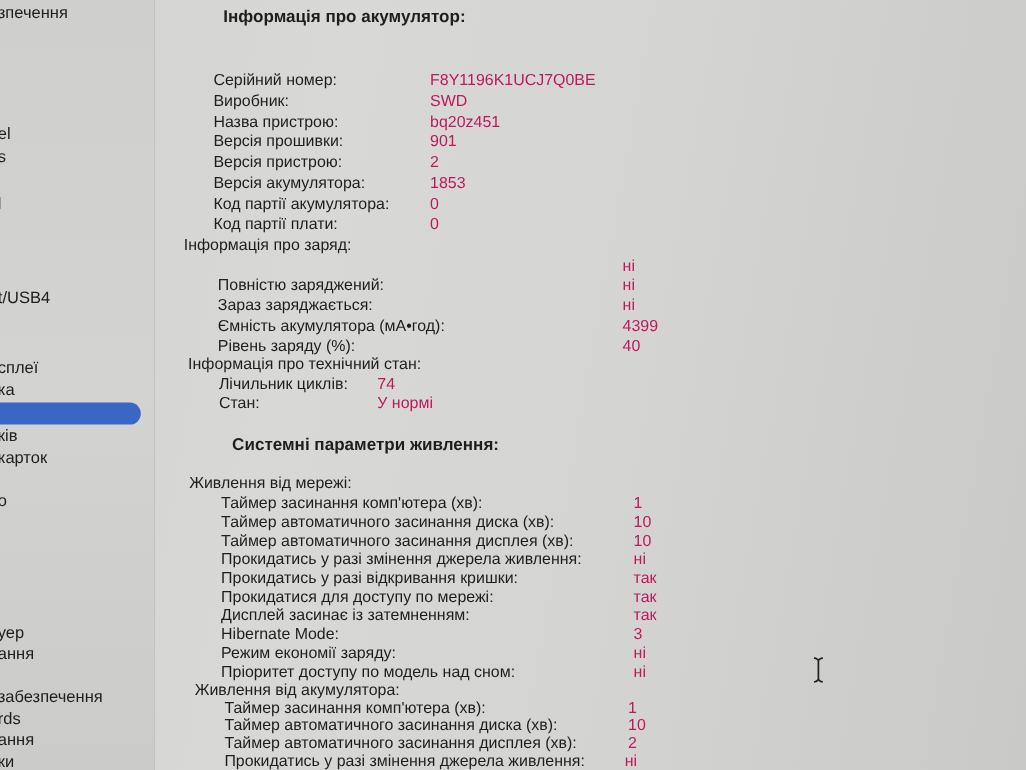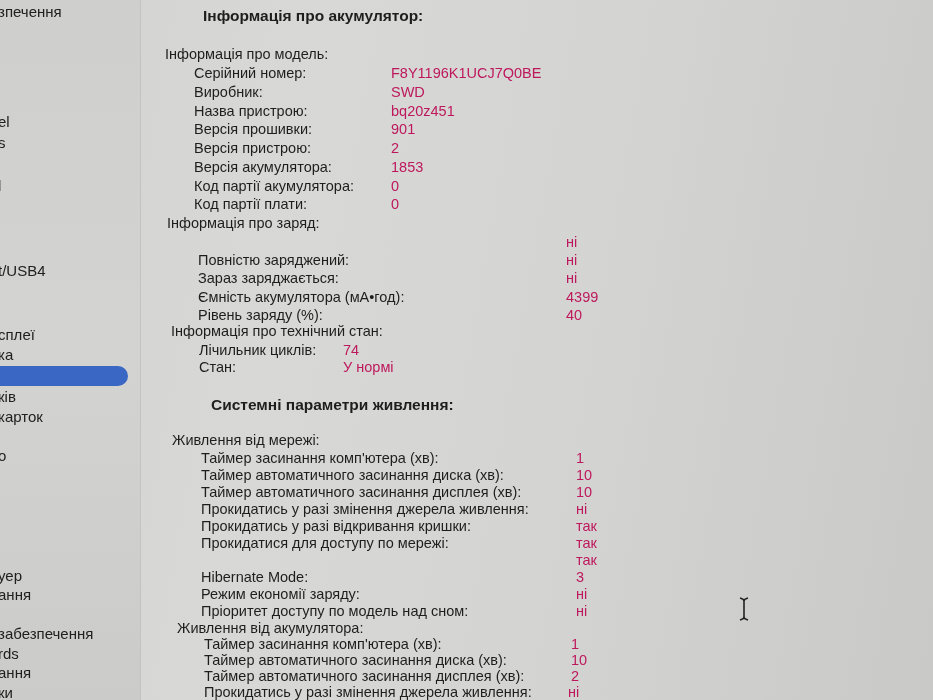--- a/index.html
+++ b/index.html
@@ -50,21 +50,20 @@
   <div class="side-item" style="top:625px">забезпечення</div>
   <div class="side-item" style="top:645px">rds</div>
   <div class="side-item" style="top:664px">ання</div>
   <div class="side-item" style="top:684px">ки</div>
 </div>
 
 <div class="main">
 
   <div class="line h1" style="left:0;top:7px">Інформація про акумулятор:</div>
 
-  <div class="line" style="left:10px;top:46px">Інформація про модель:</div>
   <div class="line" style="left:39px;top:65px">Серійний номер:</div>
   <div class="val" style="left:236px;top:65px">F8Y1196K1UCJ7Q0BE</div>
   <div class="line" style="left:39px;top:84px">Виробник:</div>
   <div class="val" style="left:236px;top:84px">SWD</div>
   <div class="line" style="left:39px;top:103px">Назва пристрою:</div>
   <div class="val" style="left:236px;top:103px">bq20z451</div>
   <div class="line" style="left:39px;top:121px">Версія прошивки:</div>
   <div class="val" style="left:236px;top:121px">901</div>
   <div class="line" style="left:39px;top:140px">Версія пристрою:</div>
   <div class="val" style="left:236px;top:140px">2</div>
@@ -100,20 +99,21 @@
   <div class="line" style="left:46px;top:467px">Таймер автоматичного засинання диска (хв):</div>
   <div class="val" style="left:421px;top:467px">10</div>
   <div class="line" style="left:46px;top:484px">Таймер автоматичного засинання дисплея (хв):</div>
   <div class="val" style="left:421px;top:484px">10</div>
   <div class="line" style="left:46px;top:501px">Прокидатись у разі змінення джерела живлення:</div>
   <div class="val" style="left:421px;top:501px">ні</div>
   <div class="line" style="left:46px;top:518px">Прокидатись у разі відкривання кришки:</div>
   <div class="val" style="left:421px;top:518px">так</div>
   <div class="line" style="left:46px;top:535px">Прокидатися для доступу по мережі:</div>
   <div class="val" style="left:421px;top:535px">так</div>
+  <div class="line" style="left:46px;top:552px">Дисплей засинає із затемненням:</div>
   <div class="val" style="left:421px;top:552px">так</div>
   <div class="line" style="left:46px;top:569px">Hibernate Mode:</div>
   <div class="val" style="left:421px;top:569px">3</div>
   <div class="line" style="left:46px;top:586px">Режим економії заряду:</div>
   <div class="val" style="left:421px;top:586px">ні</div>
   <div class="line" style="left:46px;top:603px">Пріоритет доступу по модель над сном:</div>
   <div class="val" style="left:421px;top:603px">ні</div>
 
   <div class="line" style="left:22px;top:620px">Живлення від акумулятора:</div>
   <div class="line" style="left:49px;top:636px">Таймер засинання комп'ютера (хв):</div>

